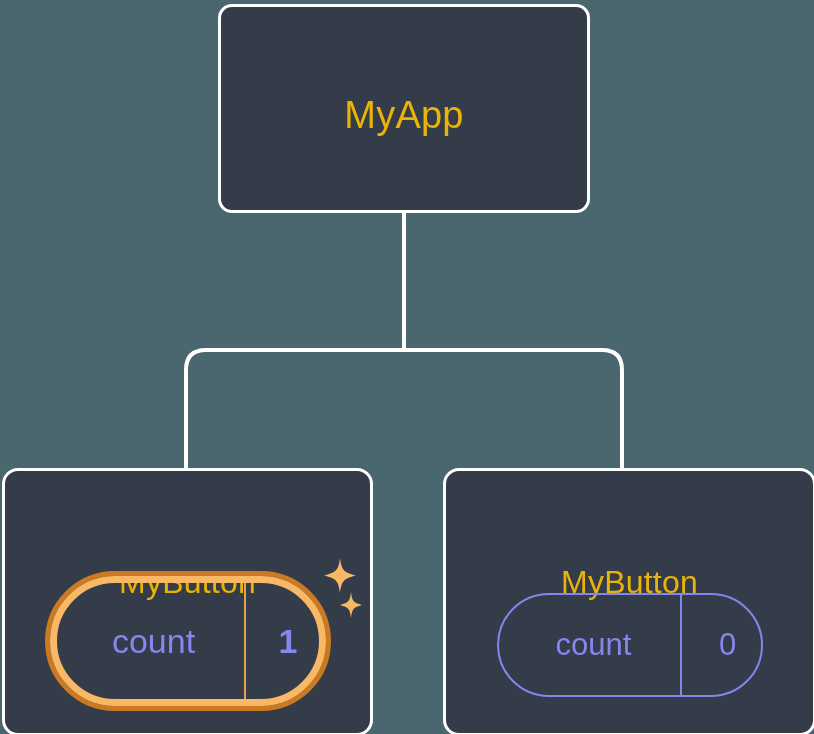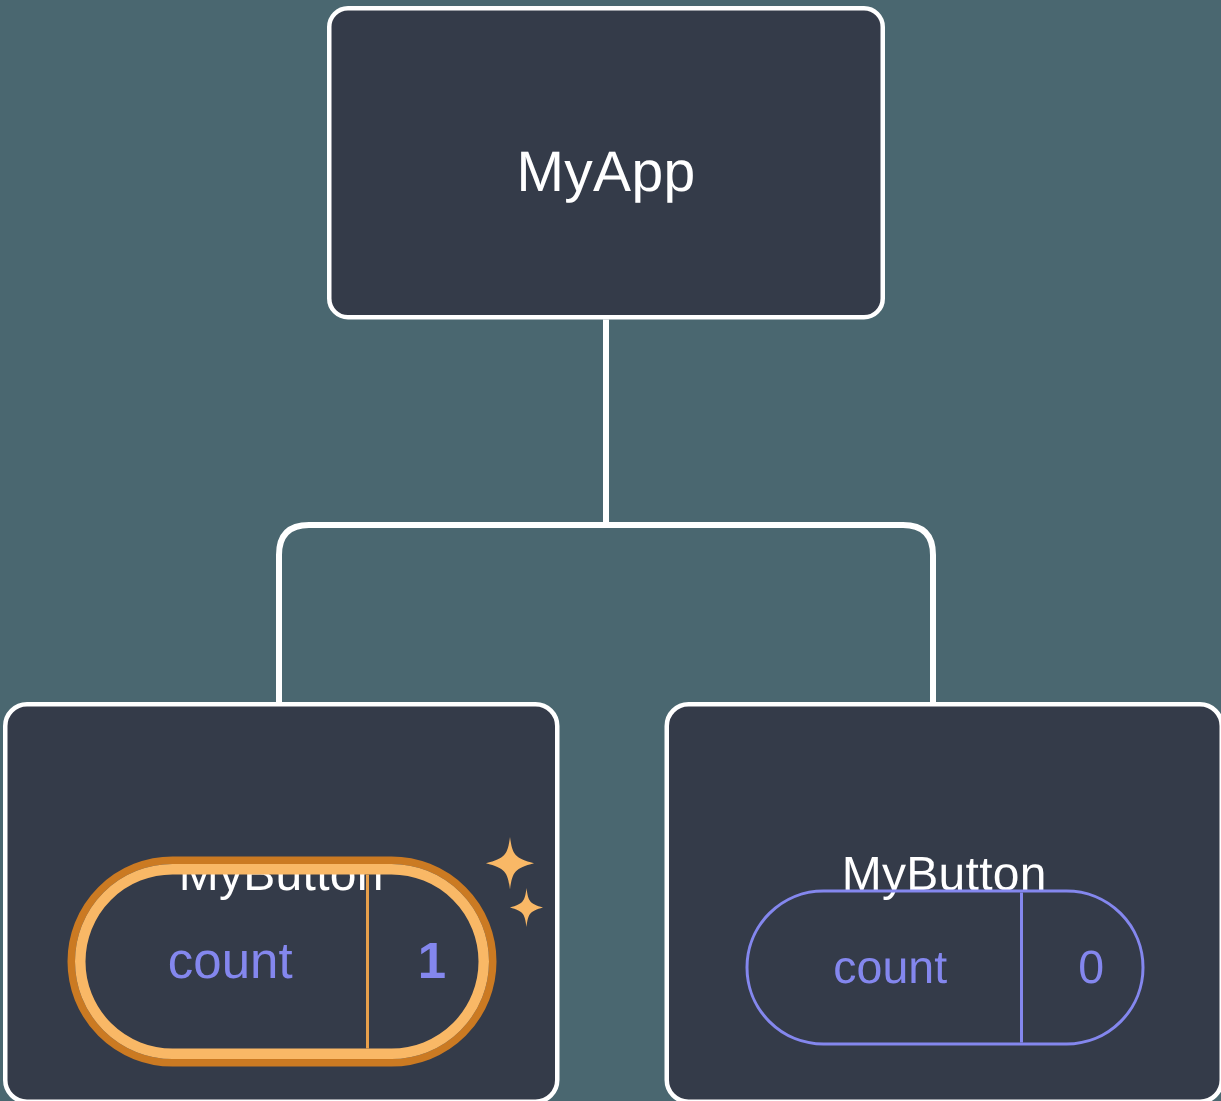--- a/index.html
+++ b/index.html
@@ -47,21 +47,21 @@
     border-radius: 16px;
   }
   .node-child-left  { left: 2px;   width: 371px; }
   .node-child-right { left: 443px; width: 373px; }
 
   .node-title {
     position: absolute;
     left: 0;
     width: 100%;
     text-align: center;
-    color: #ffffff;
+    color: #eab308;
     font-weight: 400;
     letter-spacing: 0.2px;
     white-space: nowrap;
   }
   .node-root .node-title {
     top: 86px;
     font-size: 38px;
     line-height: 44px;
   }
   .node-child .node-title {

